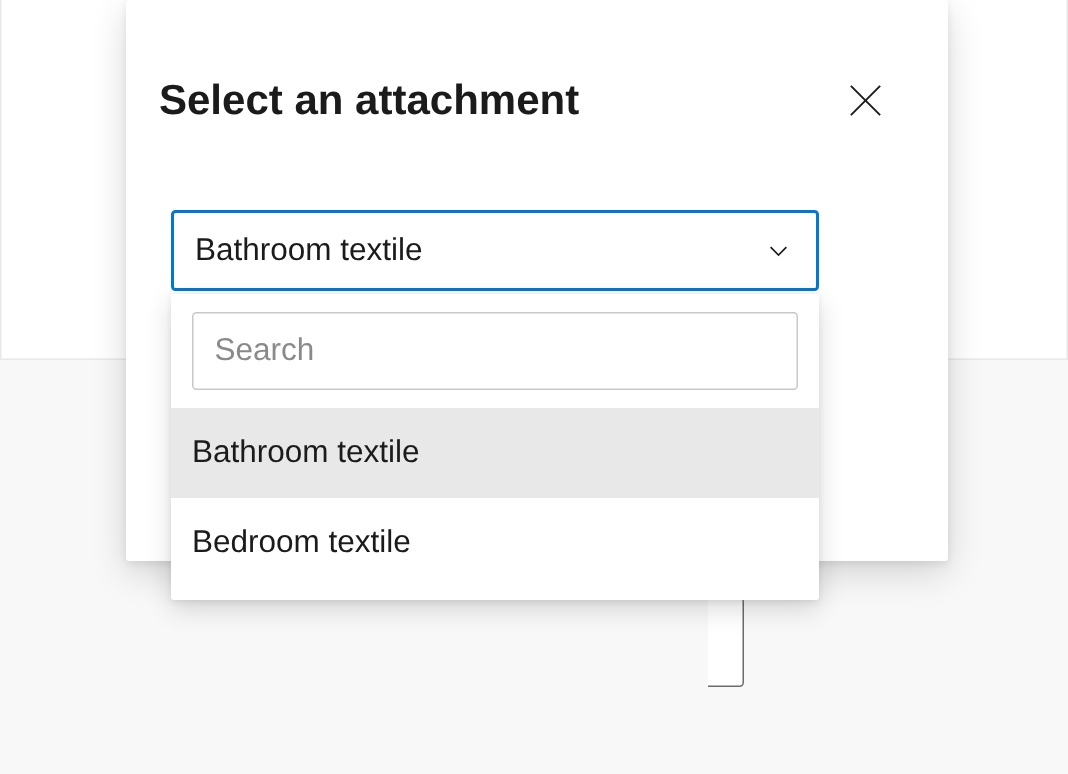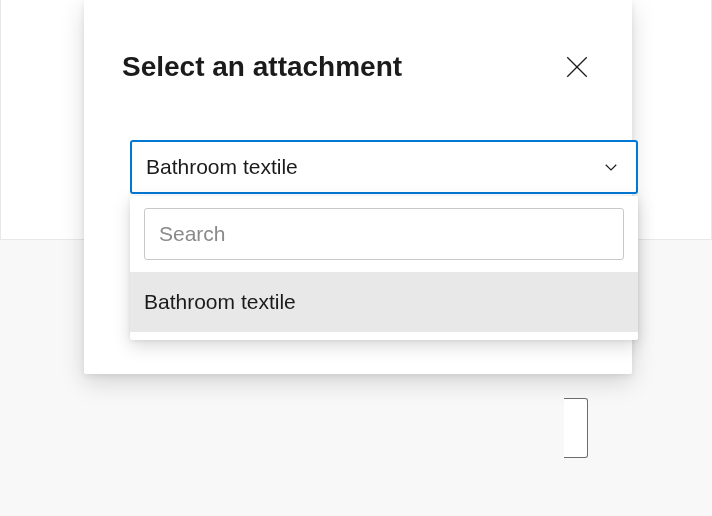--- a/index.html
+++ b/index.html
@@ -27,21 +27,21 @@
     }
     .dialog {
       position: absolute;
       top: 0;
       left: 84px;
       width: 548px;
       height: 374px;
       background: #ffffff;
       border-radius: 2px;
       box-shadow: 0 8px 24px rgba(0,0,0,0.15), 0 2px 6px rgba(0,0,0,0.08);
-      padding: 50px 38px 0 38px;
+      padding: 50px 38px 0 22px;
     }
     .dialog-header {
       display: flex;
       justify-content: space-between;
       align-items: center;
       margin-bottom: 56px;
     }
     .dialog-title {
       font-size: 28px;
       font-weight: 600;
@@ -57,21 +57,21 @@
       justify-content: center;
     }
     .close-btn svg {
       width: 26px;
       height: 26px;
       stroke: #1b1b1b;
       stroke-width: 1.2;
     }
     .select-wrapper {
       position: relative;
-      width: 508px;
+      width: 432px;
       margin-left: 8px;
     }
     .select-box {
       width: 100%;
       height: 54px;
       border: 2px solid #0078d4;
       border-radius: 3px;
       display: flex;
       align-items: center;
       justify-content: space-between;
@@ -171,15 +171,18 @@
 
     <div class="behind-box"></div>
 
     <div class="dropdown">
       <div class="search-wrap">
         <input type="text" class="search-input" placeholder="Search" style="">
       </div>
       <div class="option selected">
         <span>Bathroom textile</span>
       </div>
+      <div class="option">
+        <span>Bedroom textile</span>
+      </div>
     </div>
   </div>
 </div>
 
 </body></html>

